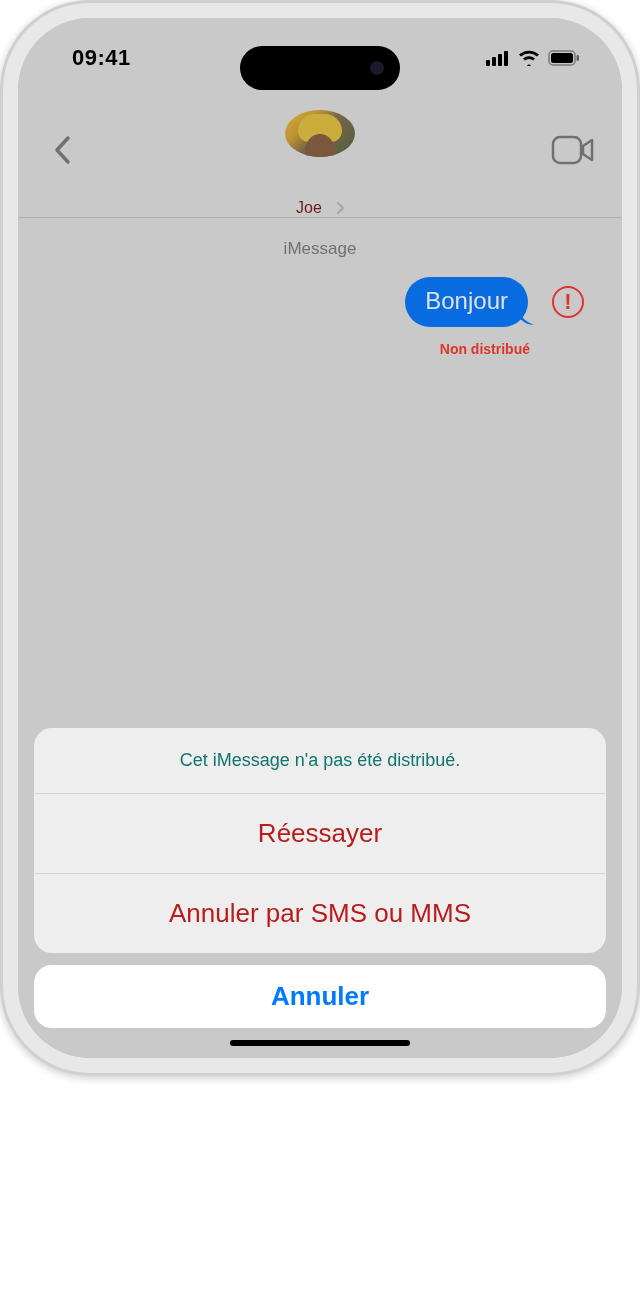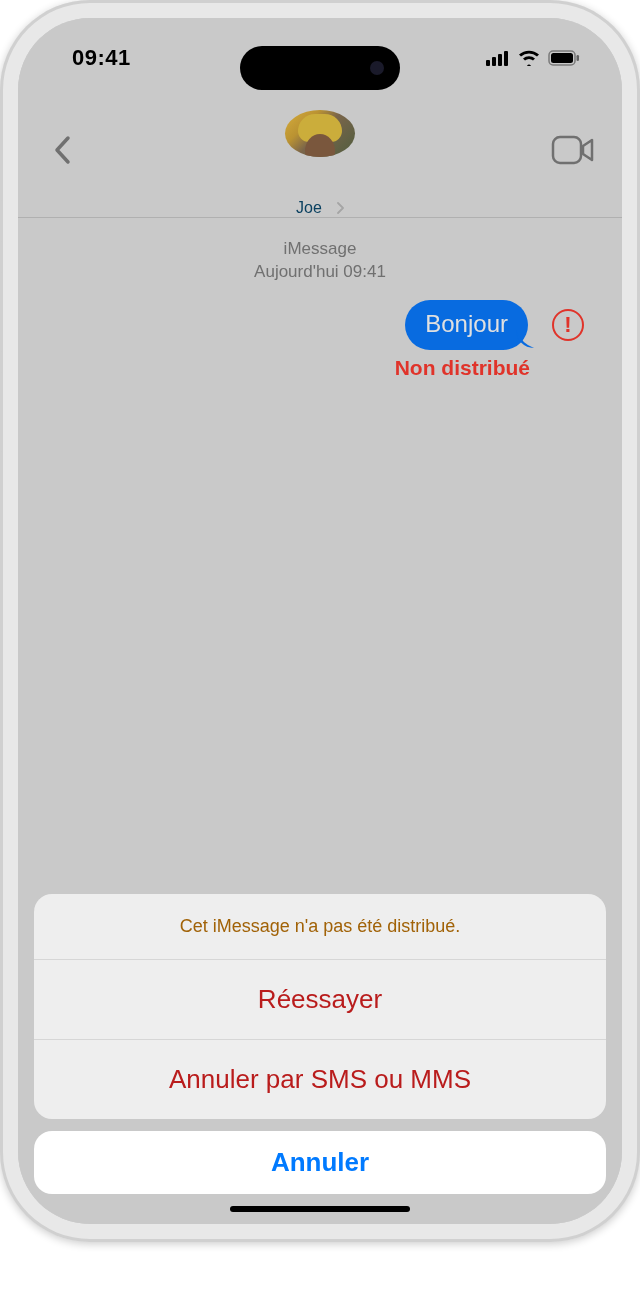--- a/index.html
+++ b/index.html
@@ -6,21 +6,21 @@
     body {
       font-family: -apple-system, BlinkMacSystemFont, "Segoe UI", Helvetica, Arial, sans-serif;
       background: #fff;
       display: flex;
       justify-content: center;
       align-items: flex-start;
       min-height: 1314px;
     }
     .device-frame {
       width: 640px;
-      height: 1242px;
+      height: 1076px;
       background: #e8e8e8;
       border-radius: 90px;
       padding: 18px;
       box-shadow: inset 0 0 0 3px #d0d0d0, 0 2px 8px rgba(0,0,0,0.2);
       position: relative;
     }
     .screen {
       width: 100%;
       height: 100%;
       background: #c8c8c8;
@@ -118,21 +118,21 @@
       border-radius:22px 22px 14px 14px;
     }
     .avatar::after {
       content:"";
       position:absolute;
       top:24px; left:50%; transform:translateX(-50%);
       width:30px; height:34px;
       background:#8b6446;
       border-radius:50%;
     }
-    .contact-row { display: flex; align-items: center; gap: 14px; font-size: 16px; color: #0c4a6e; margin-top: 36px; }
+    .contact-row { display: flex; align-items: center; gap: 14px; font-size: 16px; color: #7f1d1d; margin-top: 36px; }
     .contact-row svg { opacity: 0.4; }
     .thread {
       flex: 1;
       padding: 20px 38px 0;
     }
     .thread-meta { text-align: center; font-size: 17px; color: #808080; line-height: 1.35; margin-bottom: 16px; }
     .msg-row {
       display: flex;
       justify-content: flex-end;
       align-items: center;
@@ -161,42 +161,42 @@
       border: 2.5px solid #ff3b30;
       border-radius: 50%;
       display: flex; align-items: center; justify-content: center;
       color: #ff3b30;
       font-weight: 700;
       font-size: 22px;
     }
     .delivery-status {
       text-align: right;
       padding-right: 54px;
-      margin-top: 6px;
+      margin-top: 14px;
       color: #ff3b30;
-      font-size: 21px;
+      font-size: 14px;
       font-weight: 600;
     }
     .action-sheet {
       position: absolute;
       left: 16px; right: 16px; bottom: 30px;
       z-index: 20;
     }
     .sheet-group {
       background: rgba(240,240,240,0.94);
       backdrop-filter: blur(20px);
       border-radius: 18px;
       overflow: hidden;
       margin-bottom: 12px;
     }
     .sheet-header {
       text-align: center;
       padding: 22px 16px;
       font-size: 18px;
-      color: #a16207;
+      color: #0f766e;
       border-bottom: 1px solid rgba(0,0,0,0.1);
     }
     .sheet-btn {
       text-align: center;
       padding: 24px 16px;
       font-size: 26px;
       color: #b91c1c;
       border-bottom: 1px solid rgba(0,0,0,0.1);
     }
     .sheet-btn:last-child { border-bottom: none; }
@@ -276,21 +276,20 @@
           <span>Joe</span>
           <svg width="8" height="12" viewBox="0 0 8 12">
               <path d="M2 1 L7 6 L2 11" stroke="#808080" stroke-width="1.8" fill="none" stroke-linecap="round" stroke-linejoin="round"></path>
             </svg>
         </div>
       </div>
 
       <div class="thread">
         <div class="thread-meta">
           <div>iMessage</div>
-          <div>Aujourd'hui 09:41</div>
         </div>
         <div class="msg-row">
           <div class="bubble">Bonjour</div>
           <div class="err-badge">!</div>
         </div>
         <div class="delivery-status">Non distribué</div>
       </div>
 
     </div>
 

